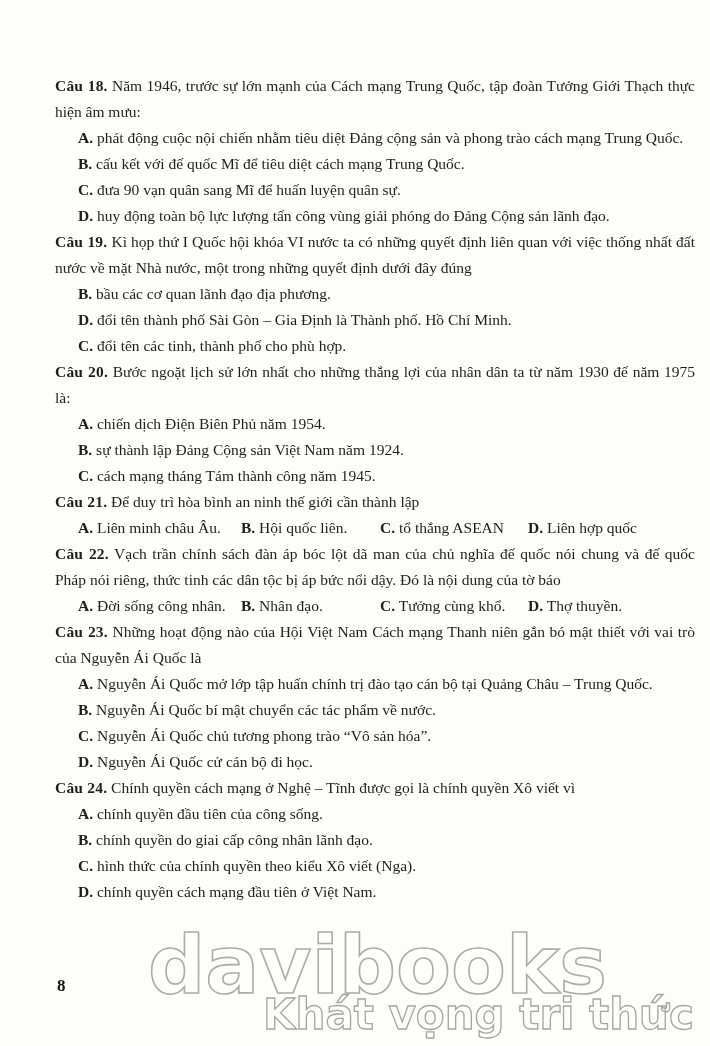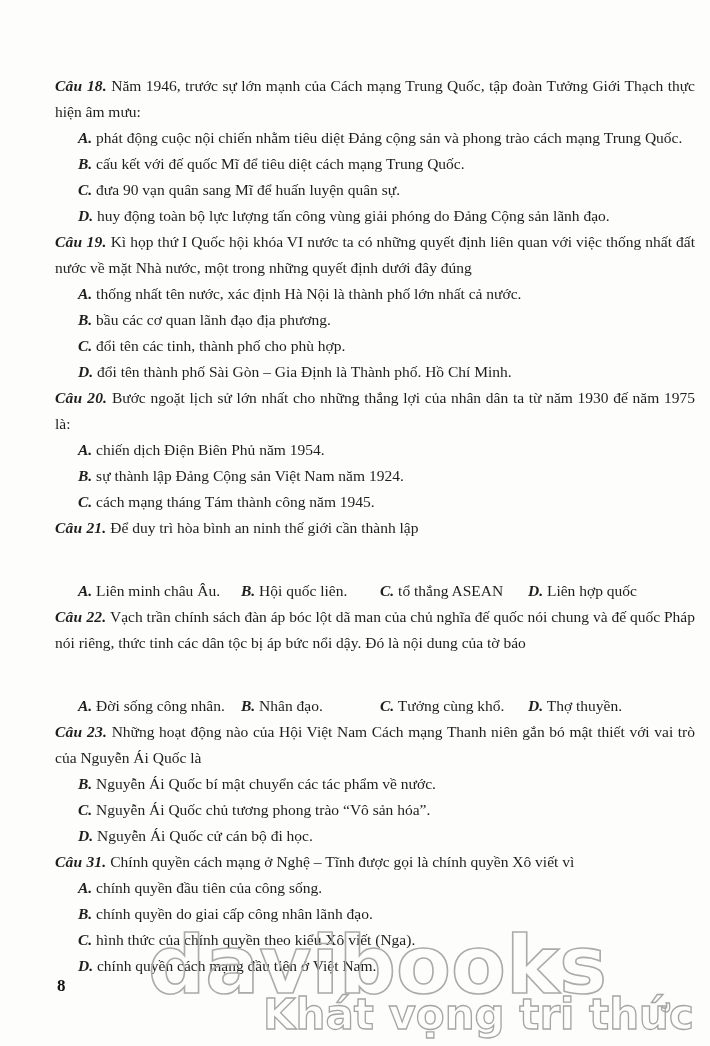--- a/index.html
+++ b/index.html
@@ -23,23 +23,23 @@
     margin: 0;
     font-size: 15.5px;
     line-height: 26px;
     text-align: justify;
   }
   .qlabel { letter-spacing: 0.2px; }
   .opt { text-indent: 23px; }
   .optline { text-indent: 23px; white-space: nowrap; text-align: left; }
   .iopt { display: inline-block; text-indent: 0; }
   .iopt.c1 { width: 163px; }
-  .iopt.c2 { width: 139px; margin-top: 37px; }
+  .iopt.c2 { width: 139px; }
   .iopt.c3 { width: 148px; }
-  b { font-weight: bold; font-style: italic; }
+  b { font-weight: bold; }
 
   .page-number {
     position: absolute;
     left: 57px;
     top: 976px;
     font-size: 17px;
     font-weight: bold;
     font-family: "Liberation Serif", serif;
     color: #111;
   }
@@ -74,24 +74,23 @@
   <section class="q">
     <p class="para"><b class="qlabel">Câu 18.</b> <span>Năm 1946, trước sự lớn mạnh của Cách mạng Trung Quốc, tập đoàn Tưởng Giới Thạch thực hiện âm mưu:</span></p>
     <p class="para opt"><b>A.</b> <span>phát động cuộc nội chiến nhằm tiêu diệt Đảng cộng sản và phong trào cách mạng Trung Quốc.</span></p>
     <p class="para opt"><b>B.</b> <span>cấu kết với đế quốc Mĩ để tiêu diệt cách mạng Trung Quốc.</span></p>
     <p class="para opt"><b>C.</b> <span>đưa 90 vạn quân sang Mĩ để huấn luyện quân sự.</span></p>
     <p class="para opt"><b>D.</b> <span>huy động toàn bộ lực lượng tấn công vùng giải phóng do Đảng Cộng sản lãnh đạo.</span></p>
   </section>
 
   <section class="q">
     <p class="para"><b class="qlabel">Câu 19.</b> <span>Kì họp thứ I Quốc hội khóa VI nước ta có những quyết định liên quan với việc thống nhất đất nước về mặt Nhà nước, một trong những quyết định dưới đây đúng</span></p>
-    <p class="para opt"><b>A.</b> <span>thống nhất tên nước, xác định Hà Nội là thành phố lớn nhất cả nước.</span></p>
     <p class="para opt"><b>B.</b> <span>bầu các cơ quan lãnh đạo địa phương.</span></p>
+    <p class="para opt"><b>D.</b> <span>đổi tên thành phố Sài Gòn – Gia Định là Thành phố. Hồ Chí Minh.</span></p>
     <p class="para opt"><b>C.</b> <span>đổi tên các tinh, thành phố cho phù hợp.</span></p>
-    <p class="para opt"><b>D.</b> <span>đổi tên thành phố Sài Gòn – Gia Định là Thành phố. Hồ Chí Minh.</span></p>
   </section>
 
   <section class="q">
     <p class="para"><b class="qlabel">Câu 20.</b> <span>Bước ngoặt lịch sử lớn nhất cho những thắng lợi của nhân dân ta từ năm 1930 đế năm 1975 là:</span></p>
     <p class="para opt"><b>A.</b> <span>chiến dịch Điện Biên Phủ năm 1954.</span></p>
     <p class="para opt"><b>B.</b> <span>sự thành lập Đảng Cộng sản Việt Nam năm 1924.</span></p>
     <p class="para opt"><b>C.</b> <span>cách mạng tháng Tám thành công năm 1945.</span></p>
   </section>
 
   <section class="q">
@@ -99,27 +98,28 @@
     <p class="para optline"><span class="iopt c1"><b>A.</b> <span>Liên minh châu Âu.</span></span><span class="iopt c2"><b>B.</b> <span>Hội quốc liên.</span></span><span class="iopt c3"><b>C.</b> <span>tổ thắng ASEAN</span></span><span class="iopt"><b>D.</b> <span>Liên hợp quốc</span></span></p>
   </section>
 
   <section class="q">
     <p class="para"><b class="qlabel">Câu 22.</b> <span>Vạch trần chính sách đàn áp bóc lột dã man của chủ nghĩa đế quốc nói chung và đế quốc Pháp nói riêng, thức tinh các dân tộc bị áp bức nổi dậy. Đó là nội dung của tờ báo</span></p>
     <p class="para optline"><span class="iopt c1"><b>A.</b> <span>Đời sống công nhân.</span></span><span class="iopt c2"><b>B.</b> <span>Nhân đạo.</span></span><span class="iopt c3"><b>C.</b> <span>Tưởng cùng khổ.</span></span><span class="iopt"><b>D.</b> <span>Thợ thuyền.</span></span></p>
   </section>
 
   <section class="q">
     <p class="para"><b class="qlabel">Câu 23.</b> <span>Những hoạt động nào của Hội Việt Nam Cách mạng Thanh niên gắn bó mật thiết với vai trò của Nguyễn Ái Quốc là</span></p>
+    <p class="para opt"><b>A.</b> <span>Nguyễn Ái Quốc mở lớp tập huấn chính trị đào tạo cán bộ tại Quảng Châu – Trung Quốc.</span></p>
     <p class="para opt"><b>B.</b> <span>Nguyễn Ái Quốc bí mật chuyển các tác phẩm về nước.</span></p>
     <p class="para opt"><b>C.</b> <span>Nguyễn Ái Quốc chủ tương phong trào “Vô sản hóa”.</span></p>
     <p class="para opt"><b>D.</b> <span>Nguyễn Ái Quốc cử cán bộ đi học.</span></p>
   </section>
 
   <section class="q">
-    <p class="para"><b class="qlabel">Câu 31.</b> <span>Chính quyền cách mạng ở Nghệ – Tĩnh được gọi là chính quyền Xô viết vì</span></p>
+    <p class="para"><b class="qlabel">Câu 24.</b> <span>Chính quyền cách mạng ở Nghệ – Tĩnh được gọi là chính quyền Xô viết vì</span></p>
     <p class="para opt"><b>A.</b> <span>chính quyền đầu tiên của công sống.</span></p>
     <p class="para opt"><b>B.</b> <span>chính quyền do giai cấp công nhân lãnh đạo.</span></p>
     <p class="para opt"><b>C.</b> <span>hình thức của chính quyền theo kiểu Xô viết (Nga).</span></p>
     <p class="para opt"><b>D.</b> <span>chính quyền cách mạng đầu tiên ở Việt Nam.</span></p>
   </section>
 
 </div>
 
 <div class="page-number">8</div>
 

